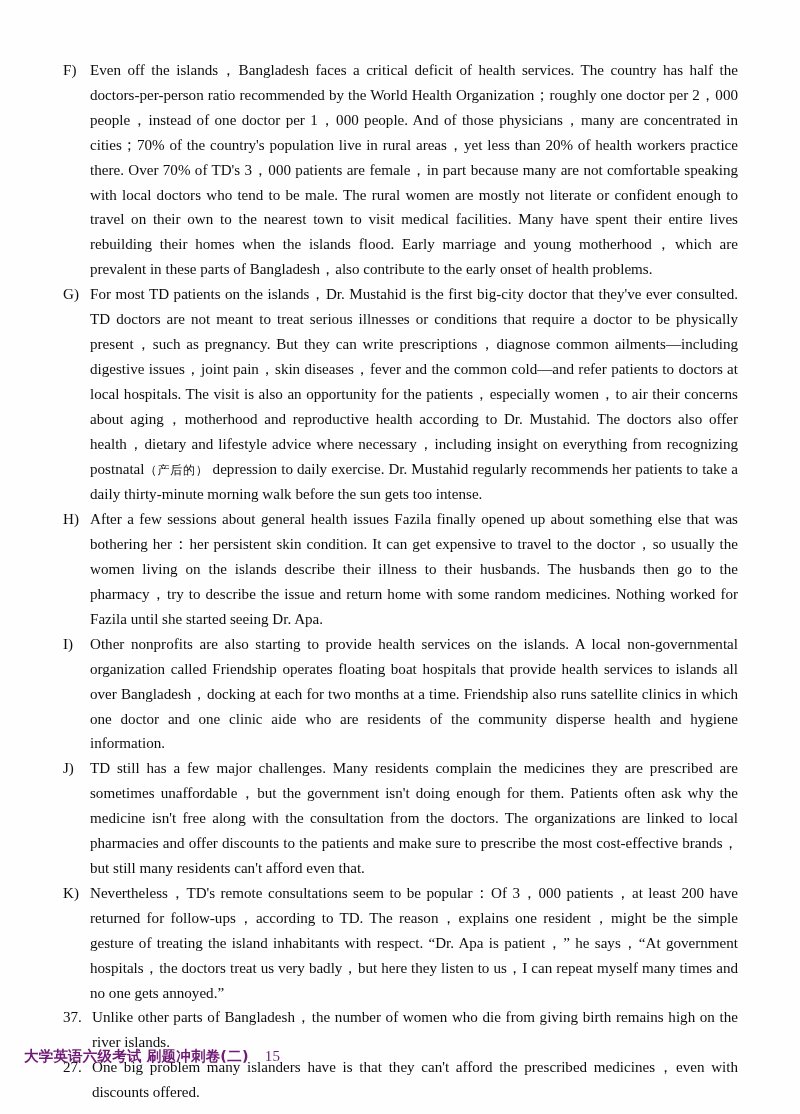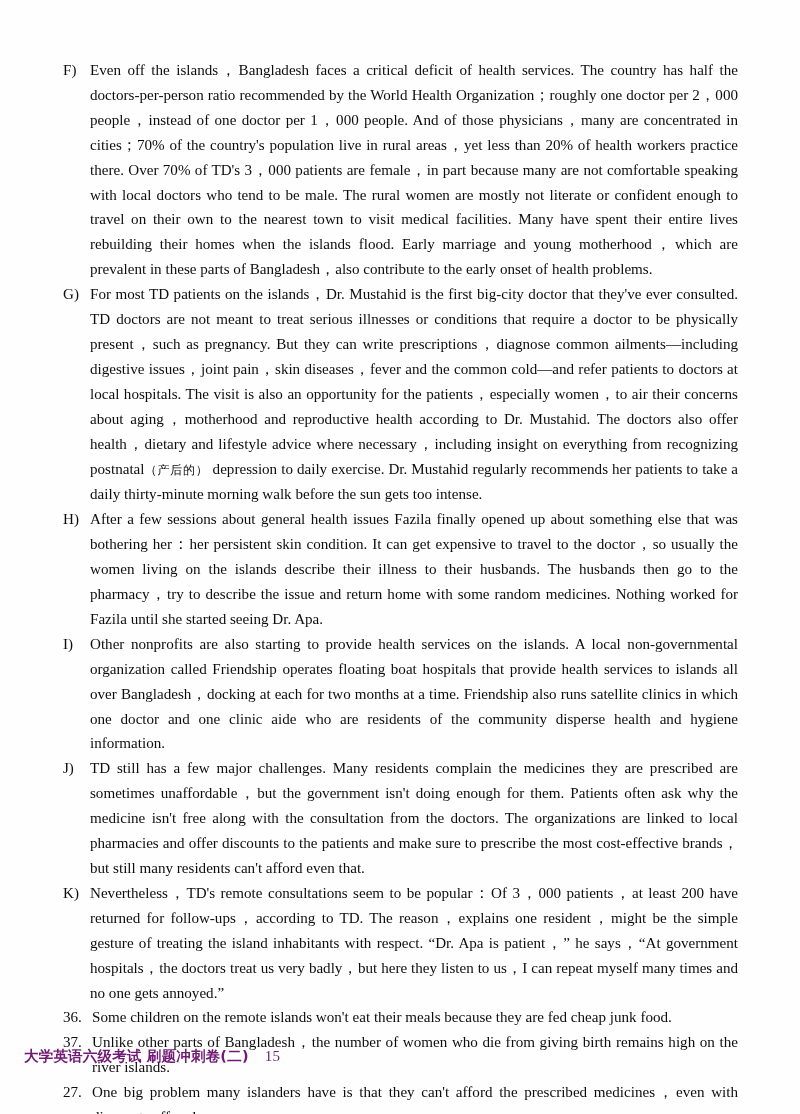--- a/index.html
+++ b/index.html
@@ -148,24 +148,20 @@
     <div class="para">
       <span class="para-label">J)</span>
       <span class="para-body last-ragged">TD still has a few major challenges. Many residents complain the medicines they are prescribed are sometimes unaffordable，but the government isn't doing enough for them. Patients often ask why the medicine isn't free along with the consultation from the doctors. The organizations are linked to local pharmacies and offer discounts to the patients and make sure to prescribe the most cost-effective brands，but still many residents can't afford even that.</span>
     </div>
 
     <div class="para">
       <span class="para-label">K)</span>
       <span class="para-body last-ragged">Nevertheless，TD's remote consultations seem to be popular：Of 3，000 patients，at least 200 have returned for follow-ups，according to TD. The reason，explains one resident，might be the simple gesture of treating the island inhabitants with respect. “Dr. Apa is patient，” he says，“At government hospitals，the doctors treat us very badly，but here they listen to us，I can repeat myself many times and no one gets annoyed.”</span>
     </div>
 
-    <div class="qitem">
-      <span class="qitem-num">36.</span>
-      <span class="qitem-body last-ragged">Some children on the remote islands won't eat their meals because they are fed cheap junk food.</span>
-    </div>
 
     <div class="qitem">
       <span class="qitem-num">37.</span>
       <span class="qitem-body last-ragged">Unlike other parts of Bangladesh，the number of women who die from giving birth remains high on the river islands.</span>
     </div>
 
     <div class="qitem">
       <span class="qitem-num">27.</span>
       <span class="qitem-body last-ragged">One big problem many islanders have is that they can't afford the prescribed medicines，even with discounts offered.</span>
     </div>

